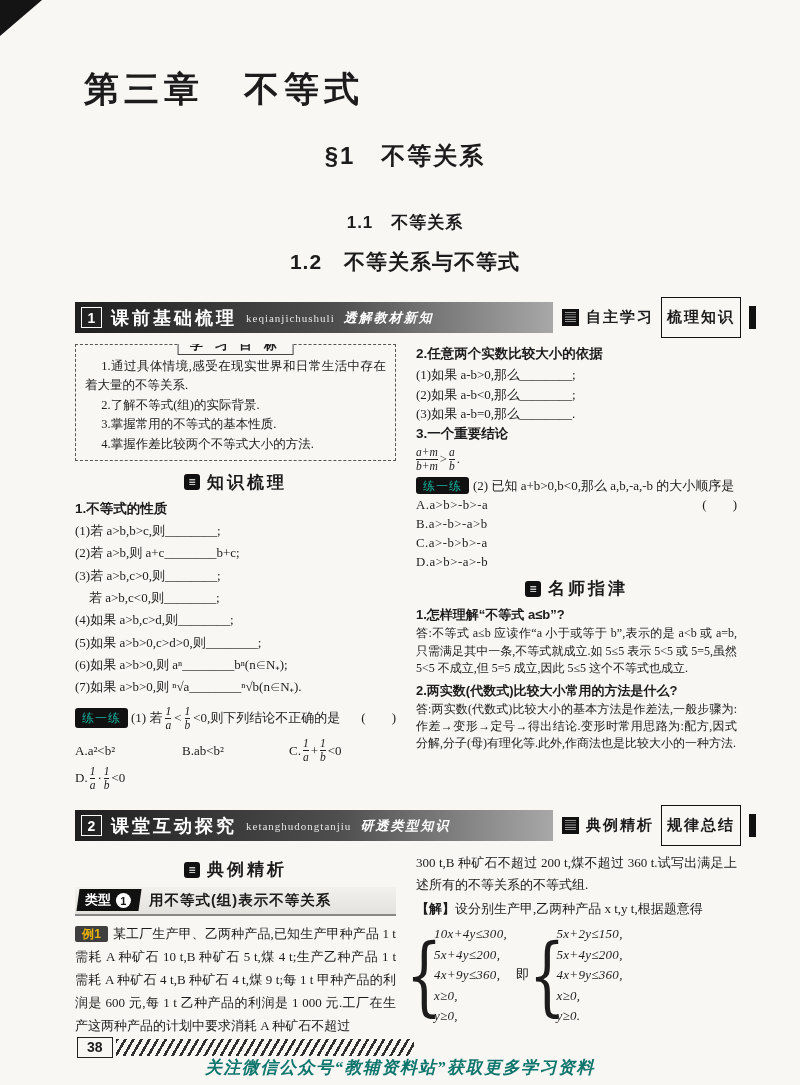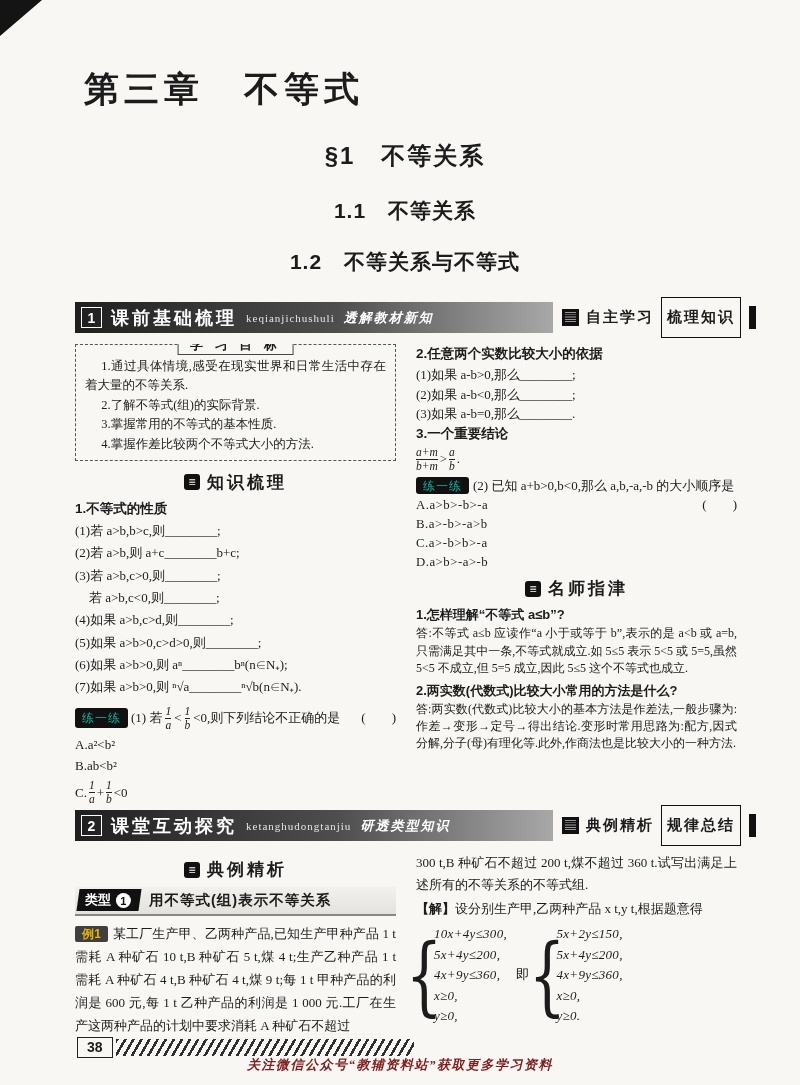--- a/index.html
+++ b/index.html
@@ -7,21 +7,21 @@
   body { background:#f8f7f4; font-family:"Liberation Serif",serif; color:#1c1c1c; position:relative; overflow:hidden; }
 
   .corner-mark { position:absolute; top:0; left:0; width:0; height:0;
     border-top:36px solid #141414; border-right:42px solid transparent; }
 
   .chapter { position:absolute; left:84px; top:66px; font-family:"Liberation Sans",sans-serif;
     font-size:35px; letter-spacing:5px; font-weight:700; }
   .sec-title { position:absolute; left:75px; width:660px; text-align:center;
     font-family:"Liberation Sans",sans-serif; font-weight:700; }
   .sec-main { top:140px; font-size:24px; letter-spacing:2px; }
-  .sec-sub1 { top:197px; font-size:21px; letter-spacing:1px; }
+  .sec-sub1 { top:211px; font-size:17px; letter-spacing:1px; }
   .sec-sub2 { top:248px; font-size:21px; letter-spacing:1px; }
 
   .banner { position:absolute; left:75px; width:684px; height:31px; display:flex;
     align-items:stretch; background:#f8f7f4; z-index:5; }
   .banner1 { top:302px; } .banner2 { top:810px; }
   .banner-grad { flex:0 0 478px; background:linear-gradient(90deg,#1f1f1f,#4e4e4e 55%,#a8a8a8);
     display:flex; align-items:center; gap:9px; padding:0 8px 0 6px; color:#fff; }
   .bnum { width:21px; height:21px; border:1px solid #fff; display:flex; align-items:center;
     justify-content:center; font-family:"Liberation Sans",sans-serif; font-weight:700; font-size:14px; flex:none; }
   .btitle { font-family:"Liberation Sans",sans-serif; font-weight:700; font-size:18px; letter-spacing:3px; white-space:nowrap; }
@@ -55,21 +55,21 @@
   .prop { font-size:13px; line-height:1.72; }
   .prop.indent { padding-left:14px; }
 
   .practice-stem { display:flex; align-items:center; flex-wrap:wrap; gap:3px; font-size:13px; margin-top:6px; }
   .plabel { background:#111; color:#14b8a6; font-family:"Liberation Sans",sans-serif; font-weight:400;
     font-size:12px; padding:1.5px 7px; border-radius:3px; letter-spacing:1px; flex:none; }
   .paren { margin-left:auto; }
   .frac { display:inline-flex; flex-direction:column; align-items:center; font-size:11.5px;
     line-height:1.15; vertical-align:middle; font-style:italic; }
   .frac .fd { border-top:1px solid #222; }
-  .opt-grid { display:grid; grid-template-columns:1fr; row-gap:5px; font-size:13px; margin-top:5px; align-items:center; }
+  .opt-grid { display:grid; grid-template-columns:1fr 1fr 1fr; font-size:13px; margin-top:5px; align-items:center; }
   .opt { display:flex; align-items:center; gap:2px; }
 
   .rt-h { font-family:"Liberation Sans",sans-serif; font-weight:700; font-size:13.5px; margin:1px 0 2px; }
   .blank-line { font-size:13px; line-height:1.5; }
   .conclusion { display:flex; align-items:center; flex-wrap:wrap; gap:2px; font-size:12.8px; margin:3px 0 4px; }
   .p2-stem { font-size:13px; line-height:1.45; margin-top:3px; }
   .p2-stem .plabel { margin-right:4px; }
   .p2-paren { float:right; }
   .p2-opt { font-size:12.8px; line-height:1.4; margin-top:1px; letter-spacing:0.5px; }
   .qa-q { font-family:"Liberation Sans",sans-serif; font-weight:700; font-size:13px; margin:4px 0 1px; }
@@ -96,22 +96,22 @@
     align-items:center; justify-content:center; transform:scaleY(1.2) scaleX(0.8); font-weight:400; flex:none; }
   .sys-rows { display:flex; flex-direction:column; margin-left:2px; }
   .sys-row { font-size:13px; font-style:italic; line-height:1.58; letter-spacing:0.3px; }
   .connector { font-size:13.5px; margin:0 3px; }
 
   .pagenum-row { position:absolute; left:77px; top:1037px; display:flex; align-items:center; }
   .pagenum { border:1.5px solid #222; font-family:"Liberation Sans",sans-serif; font-weight:700;
     font-size:14px; padding:0 9px; line-height:19px; }
   .hatch { width:298px; height:17px; margin-left:3px;
     background:repeating-linear-gradient(120deg,#2e2e2e 0 2.5px,transparent 2.5px 7px); }
-  .footer { position:absolute; left:0; top:1056px; width:100%; text-align:center; color:#7f1d1d;
-    font-size:13px; font-weight:700; font-style:italic; letter-spacing:1.5px; }
+  .footer { position:absolute; left:0; top:1056px; width:100%; text-align:center; color:#0f766e;
+    font-size:17px; font-weight:700; font-style:italic; letter-spacing:1.5px; }
 </style>
 </head>
 <body>
 
 <div>
 
   <div class="corner-mark"></div>
 
   <h1 class="chapter">第三章　不等式</h1>
   <h2 class="sec-title sec-main">§1　不等关系</h2>

